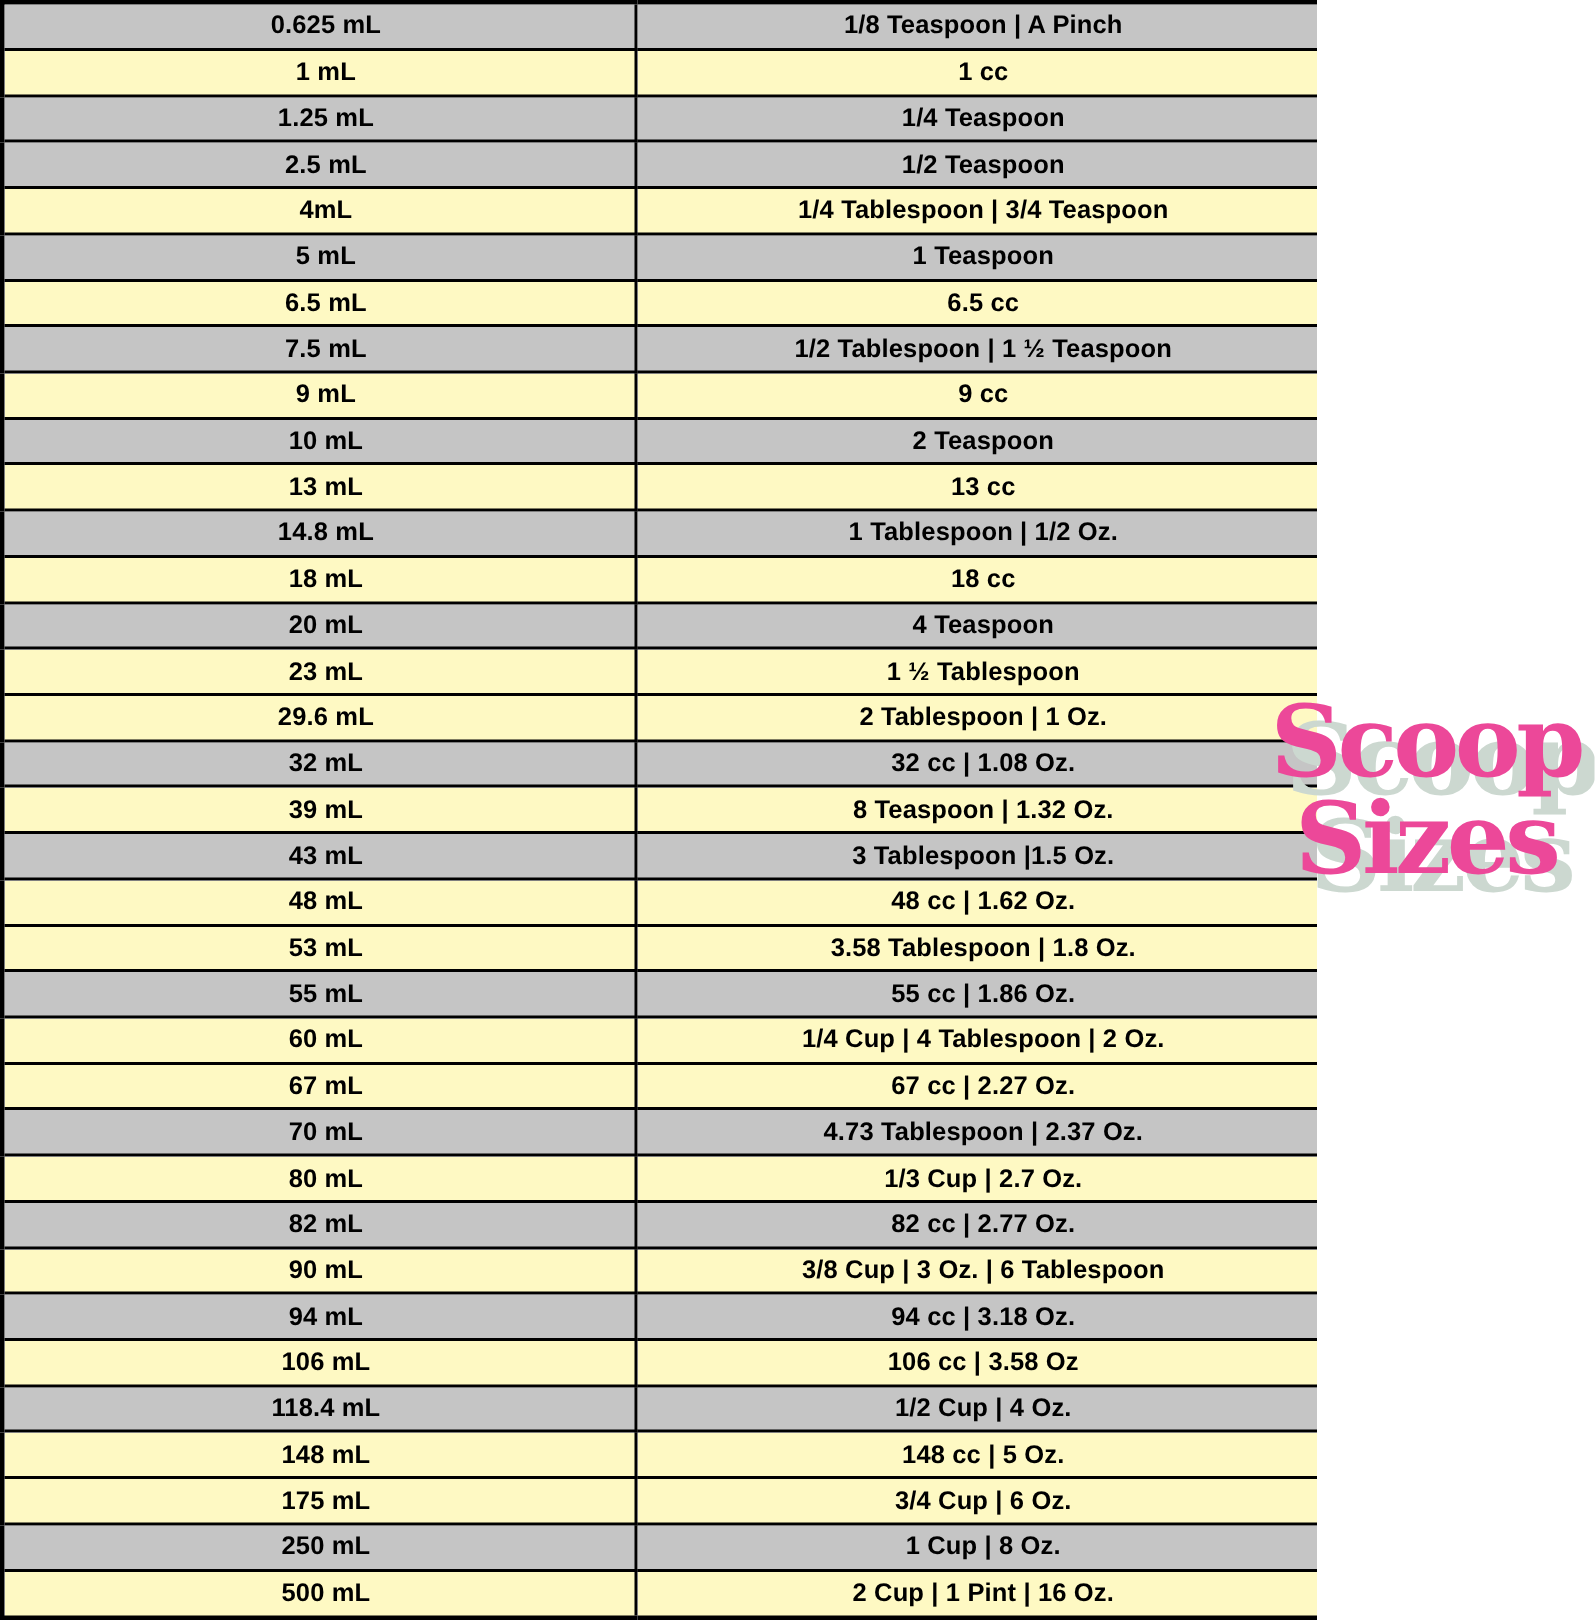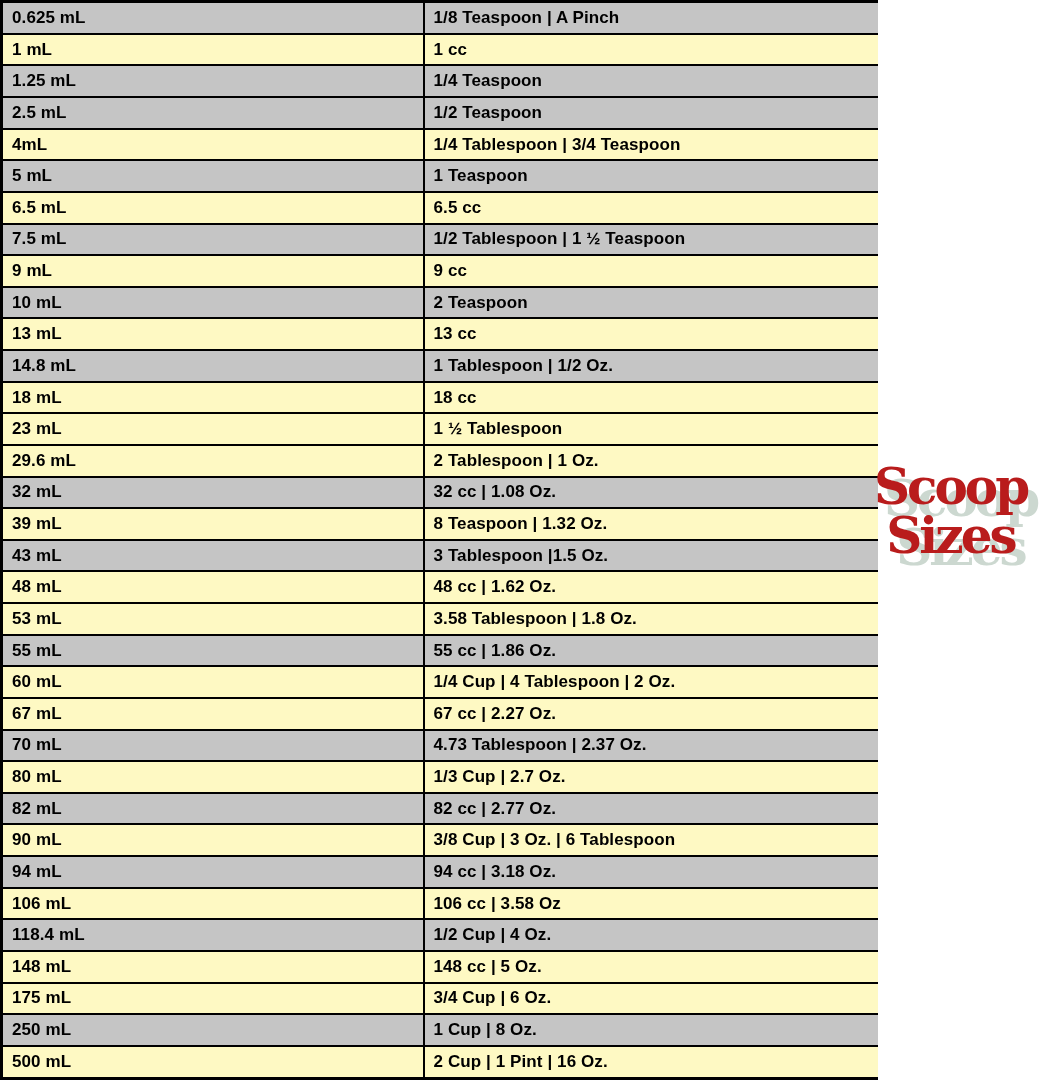--- a/index.html
+++ b/index.html
@@ -10,20 +10,21 @@
     overflow: hidden;
   }
   .page { position: relative; width: 1063px; height: 1080px; background: #ffffff; }
 
   table.conversion {
     position: absolute;
     left: 0; top: 0;
     width: 832px; height: 1080px;
     border-collapse: collapse;
     table-layout: fixed;
+    text-align: center;
   }
   table.conversion td {
     border: 2px solid #000000;
     border-right: none;
     font-size: 17px;
     font-weight: 700;
     color: #000000;
     padding: 0 0 0 9px;
     vertical-align: middle;
     white-space: nowrap;
@@ -38,24 +39,24 @@
   tr.row-gray td { background: #c5c5c5; }
   tr.row-white td { background: #fef9c3; }
 
   .logo {
     position: absolute;
     left: 838px; top: 462px;
     width: 225px;
     text-align: center;
     font-family: "DejaVu Serif", serif;
     font-weight: 700;
-    font-size: 50px;
+    font-size: 66px;
     line-height: 0.98;
     letter-spacing: -3px;
-    color: #b91c1c;
+    color: #ec4899;
     text-shadow: 10px 12px 0 #ccd8d0;
     user-select: none;
   }
 </style>
 </head>
 <body>
 
 <div class="page">
 
   <table class="conversion">
@@ -104,20 +105,24 @@
           <td class="col-ml">13 mL</td>
           <td class="col-eq">13 cc</td>
         </tr>
         <tr class="row-gray">
           <td class="col-ml">14.8 mL</td>
           <td class="col-eq">1 Tablespoon | 1/2 Oz.</td>
         </tr>
         <tr class="row-white">
           <td class="col-ml">18 mL</td>
           <td class="col-eq">18 cc</td>
+        </tr>
+        <tr class="row-gray">
+          <td class="col-ml">20 mL</td>
+          <td class="col-eq">4 Teaspoon</td>
         </tr>
         <tr class="row-white">
           <td class="col-ml">23 mL</td>
           <td class="col-eq">1 ½ Tablespoon</td>
         </tr>
         <tr class="row-white">
           <td class="col-ml">29.6 mL</td>
           <td class="col-eq">2 Tablespoon | 1 Oz.</td>
         </tr>
         <tr class="row-gray">

